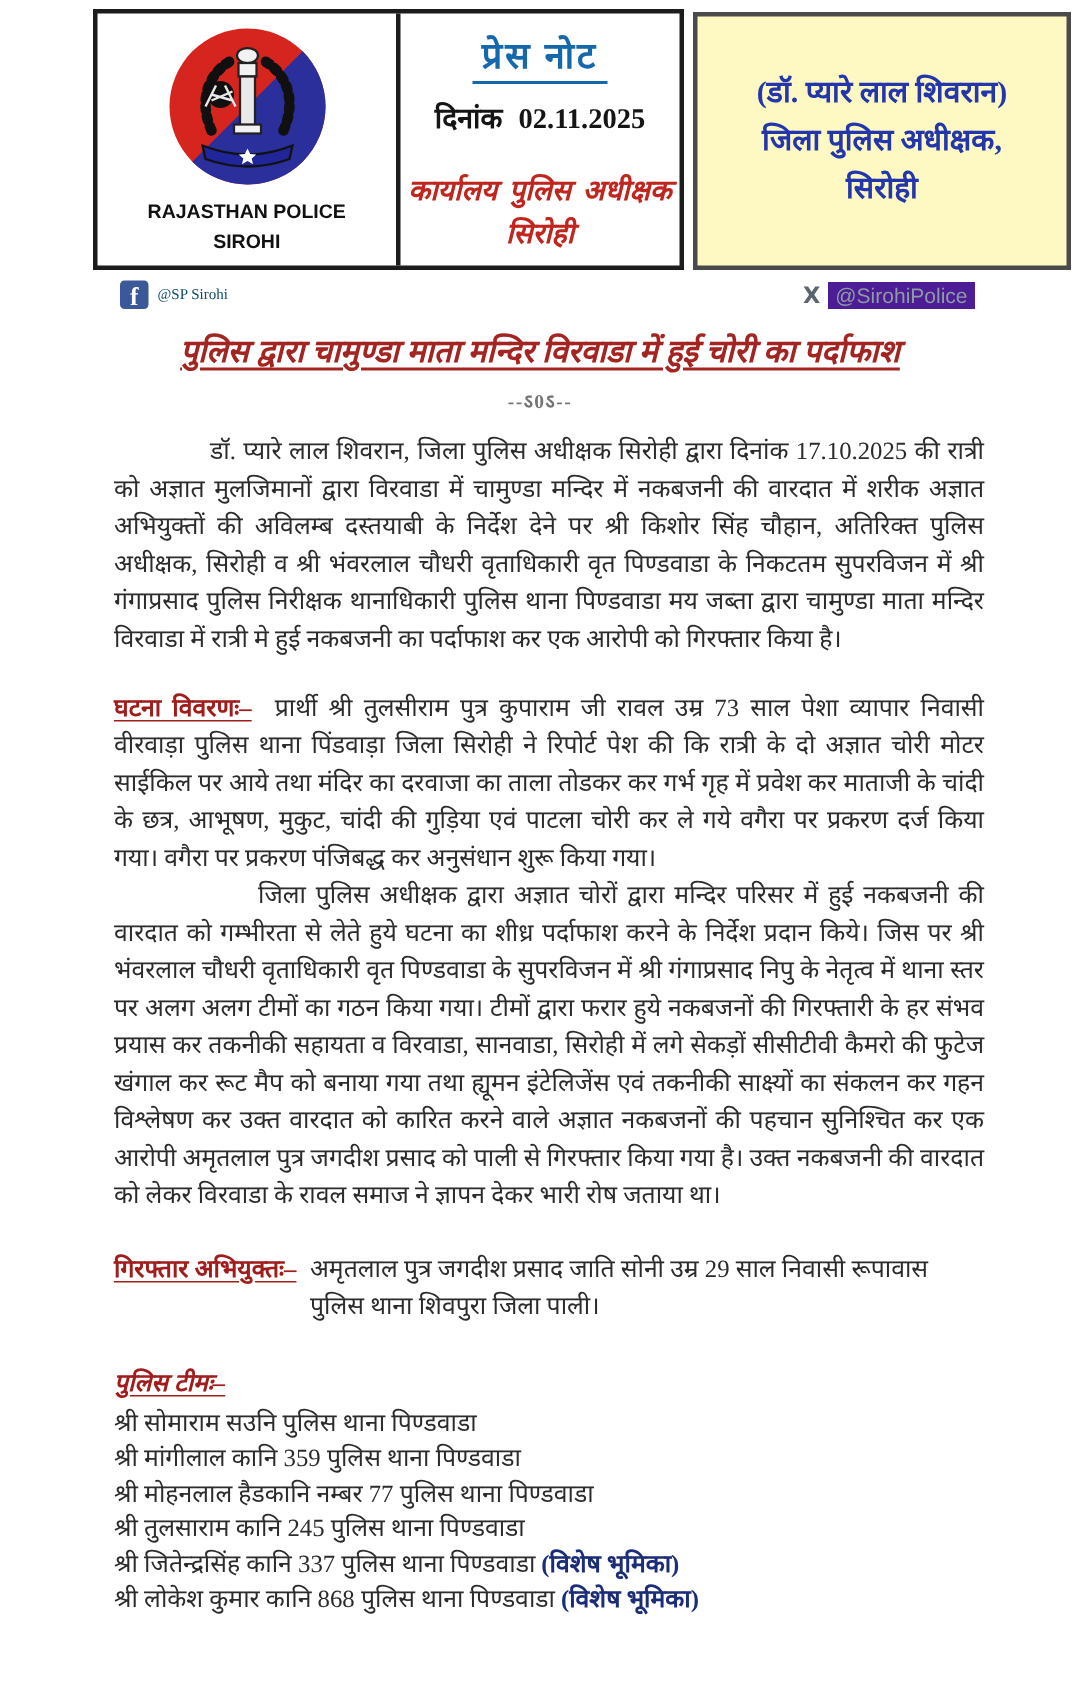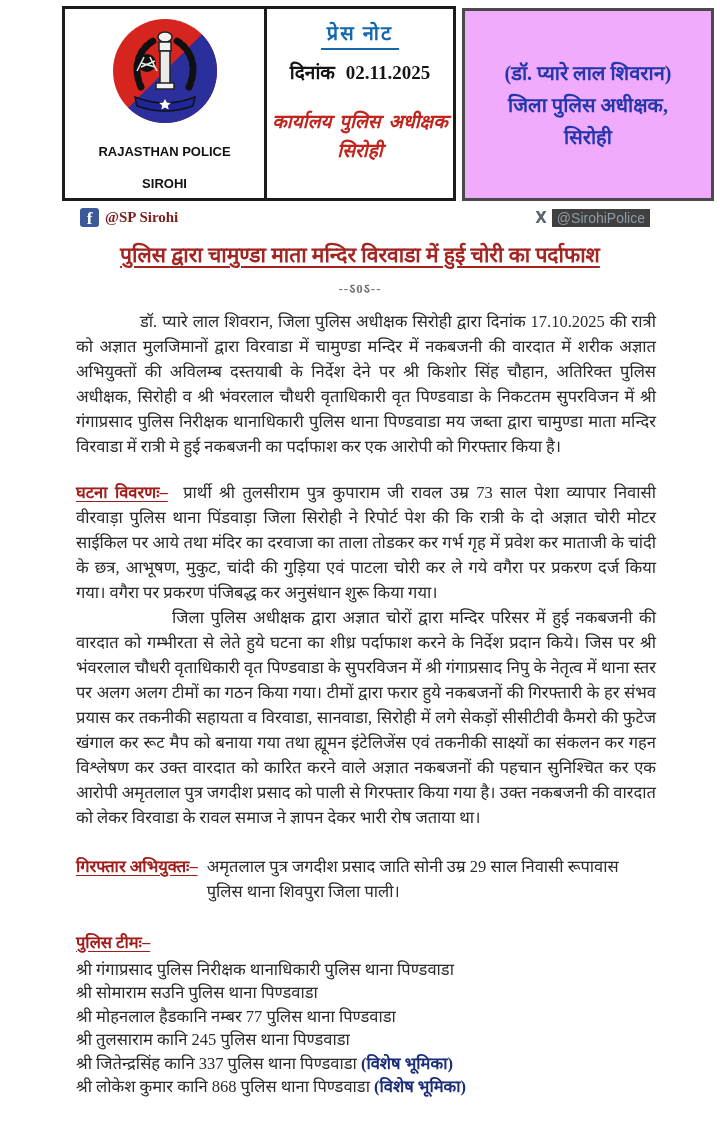--- a/index.html
+++ b/index.html
@@ -32,32 +32,32 @@
     padding: 8px 4px 6px 4px;
     text-align: center;
   }
   .logo-circle { display: inline-block; }
   .org-name {
     font-family: "Liberation Sans", "DejaVu Sans", sans-serif;
     font-weight: bold;
     font-size: 13px;
     line-height: 1.35;
     color: #111;
-    margin-top: 14px;
+    margin-top: 2px;
   }
   .cell-press {
     flex: 1;
     padding: 10px 4px 6px 4px;
     text-align: center;
     font-weight: bold;
   }
   .press-title {
     display: inline-block;
     color: #1668ad;
-    font-size: 20px;
+    font-size: 24px;
     letter-spacing: 2px;
     border-bottom: 2px solid #1668ad;
     padding: 0 6px 2px 6px;
   }
   .press-date {
     margin-top: 9px;
     color: #151515;
     font-size: 19px;
     word-spacing: 6px;
   }
@@ -76,21 +76,21 @@
     min-height: 158px;
     display: flex;
     flex-direction: column;
     justify-content: center;
     text-align: center;
     font-weight: bold;
     color: #2336ab;
     font-size: 20px;
     line-height: 1.6;
     padding: 4px;
-    background: #f0abfc;
+    background: #fef9c3;
   }
 
   
   .social-row {
     display: flex;
     justify-content: space-between;
     align-items: center;
     margin: 7px 70px 0 80px;
   }
   .social-left { display: flex; align-items: center; gap: 6px; }
@@ -99,44 +99,45 @@
     background: #3b5998;
     border-radius: 3px;
     color: #fff;
     font-family: "Liberation Serif", serif;
     font-weight: bold;
     font-size: 17px;
     text-align: center;
     line-height: 21px;
     display: inline-block;
   }
-  .fb-handle { font-weight: bold; font-size: 15px; color: #7f1d1d; }
+  .fb-handle { font-weight: normal; font-size: 10px; color: #0c4a6e; }
   .social-right { display: flex; align-items: center; gap: 5px; }
   .x-icon {
     font-family: "DejaVu Sans", sans-serif;
     font-weight: bold;
     font-size: 15px;
     color: #5a6570;
   }
   .x-handle {
     font-family: "Liberation Sans", sans-serif;
     font-size: 14px;
     color: #8e9aa4;
-    background: #404040;
+    background: #4c1d95;
     padding: 1px 5px;
   }
 
   
   .headline {
     margin: 13px 40px 0 40px;
     text-align: center;
     color: #a32421;
     font-weight: bold;
     font-size: 21px;
     line-height: 1.5;
+    font-style: italic;
   }
   .headline span { text-decoration: underline; text-underline-offset: 4px; }
   .separator {
     text-align: center;
     font-weight: bold;
     font-size: 13px;
     color: #737373;
     margin-top: 7px;
     letter-spacing: 1px;
   }
@@ -162,21 +163,21 @@
 
   .arrested-block { display: flex; margin-top: 24px; align-items: flex-start; }
   .arrested-label {
     flex: 0 0 auto;
     margin-right: 9px;
     white-space: nowrap;
   }
   .arrested-text { flex: 1; text-align: left; }
 
   .team-block { margin-top: 26px; }
-  .team-heading { display: inline-block; margin-bottom: 3px; }
+  .team-heading { display: inline-block; margin-bottom: 3px; font-style: italic; }
   .team-list { list-style: none; }
   .team-list li { line-height: 23.5px; text-align: left; }
   .team-badge { color: #1b2d79; font-weight: bold; margin-left: 4px; }
 </style>
 </head>
 <body>
 
 <div class="header">
   <div class="header-table">
     <div class="cell-logo">
@@ -246,24 +247,24 @@
 
   <div class="arrested-block">
     <span class="sec-heading arrested-label">गिरफ्तार अभियुक्तः–</span>
     <span class="arrested-text">अमृतलाल पुत्र जगदीश प्रसाद जाति सोनी उम्र 29 साल निवासी रूपावास पुलिस थाना शिवपुरा जिला पाली।</span>
   </div>
 
   <div class="team-block">
     <span class="sec-heading team-heading">पुलिस टीमः–</span>
     <ul class="team-list">
 
-        <li><span>श्री गंगाप्रसाद पुलिस निरीक्षक थानाधिकारी पुलिस थाना पिण्डवाडा</span></li>
 
         <li><span>श्री सोमाराम सउनि पुलिस थाना पिण्डवाडा</span></li>
 
+        <li><span>श्री मांगीलाल कानि 359 पुलिस थाना पिण्डवाडा</span></li>
 
         <li><span>श्री मोहनलाल हैडकानि नम्बर 77 पुलिस थाना पिण्डवाडा</span></li>
 
         <li><span>श्री तुलसाराम कानि 245 पुलिस थाना पिण्डवाडा</span></li>
 
         <li><span>श्री जितेन्द्रसिंह कानि 337 पुलिस थाना पिण्डवाडा</span><span class="team-badge">(विशेष भूमिका)</span></li>
 
         <li><span>श्री लोकेश कुमार कानि 868 पुलिस थाना पिण्डवाडा</span><span class="team-badge">(विशेष भूमिका)</span></li>
 
       </ul>

